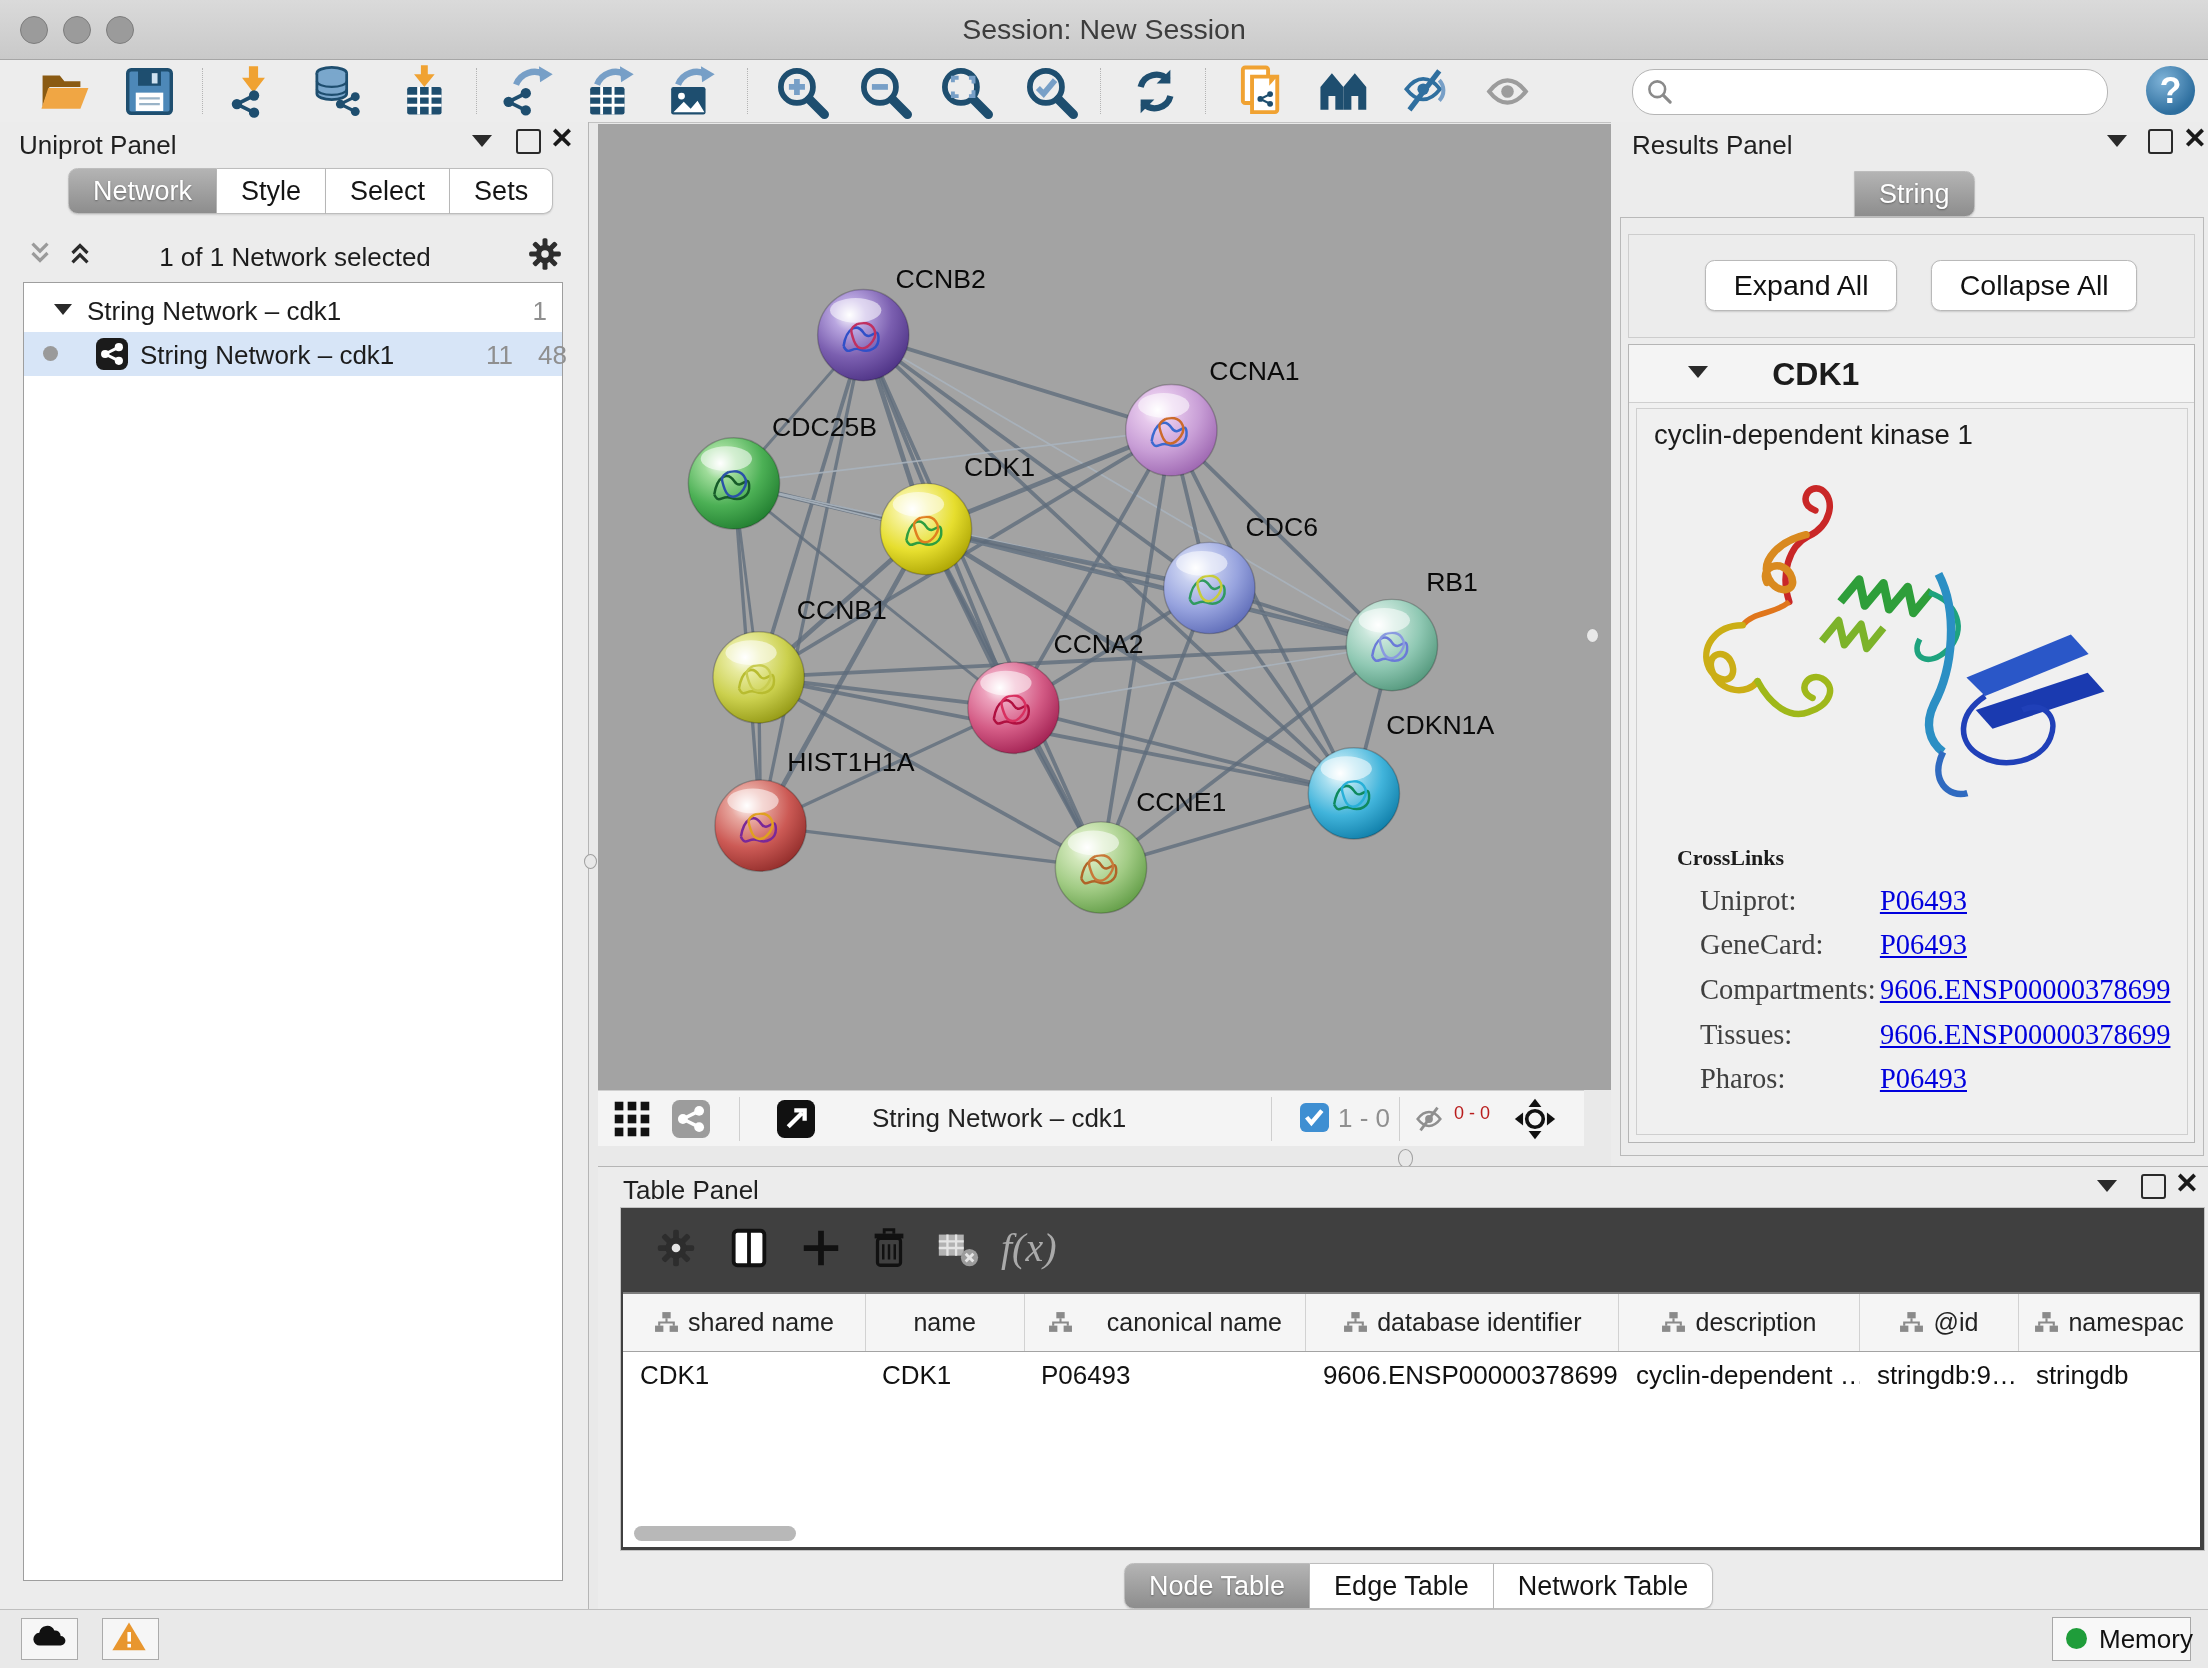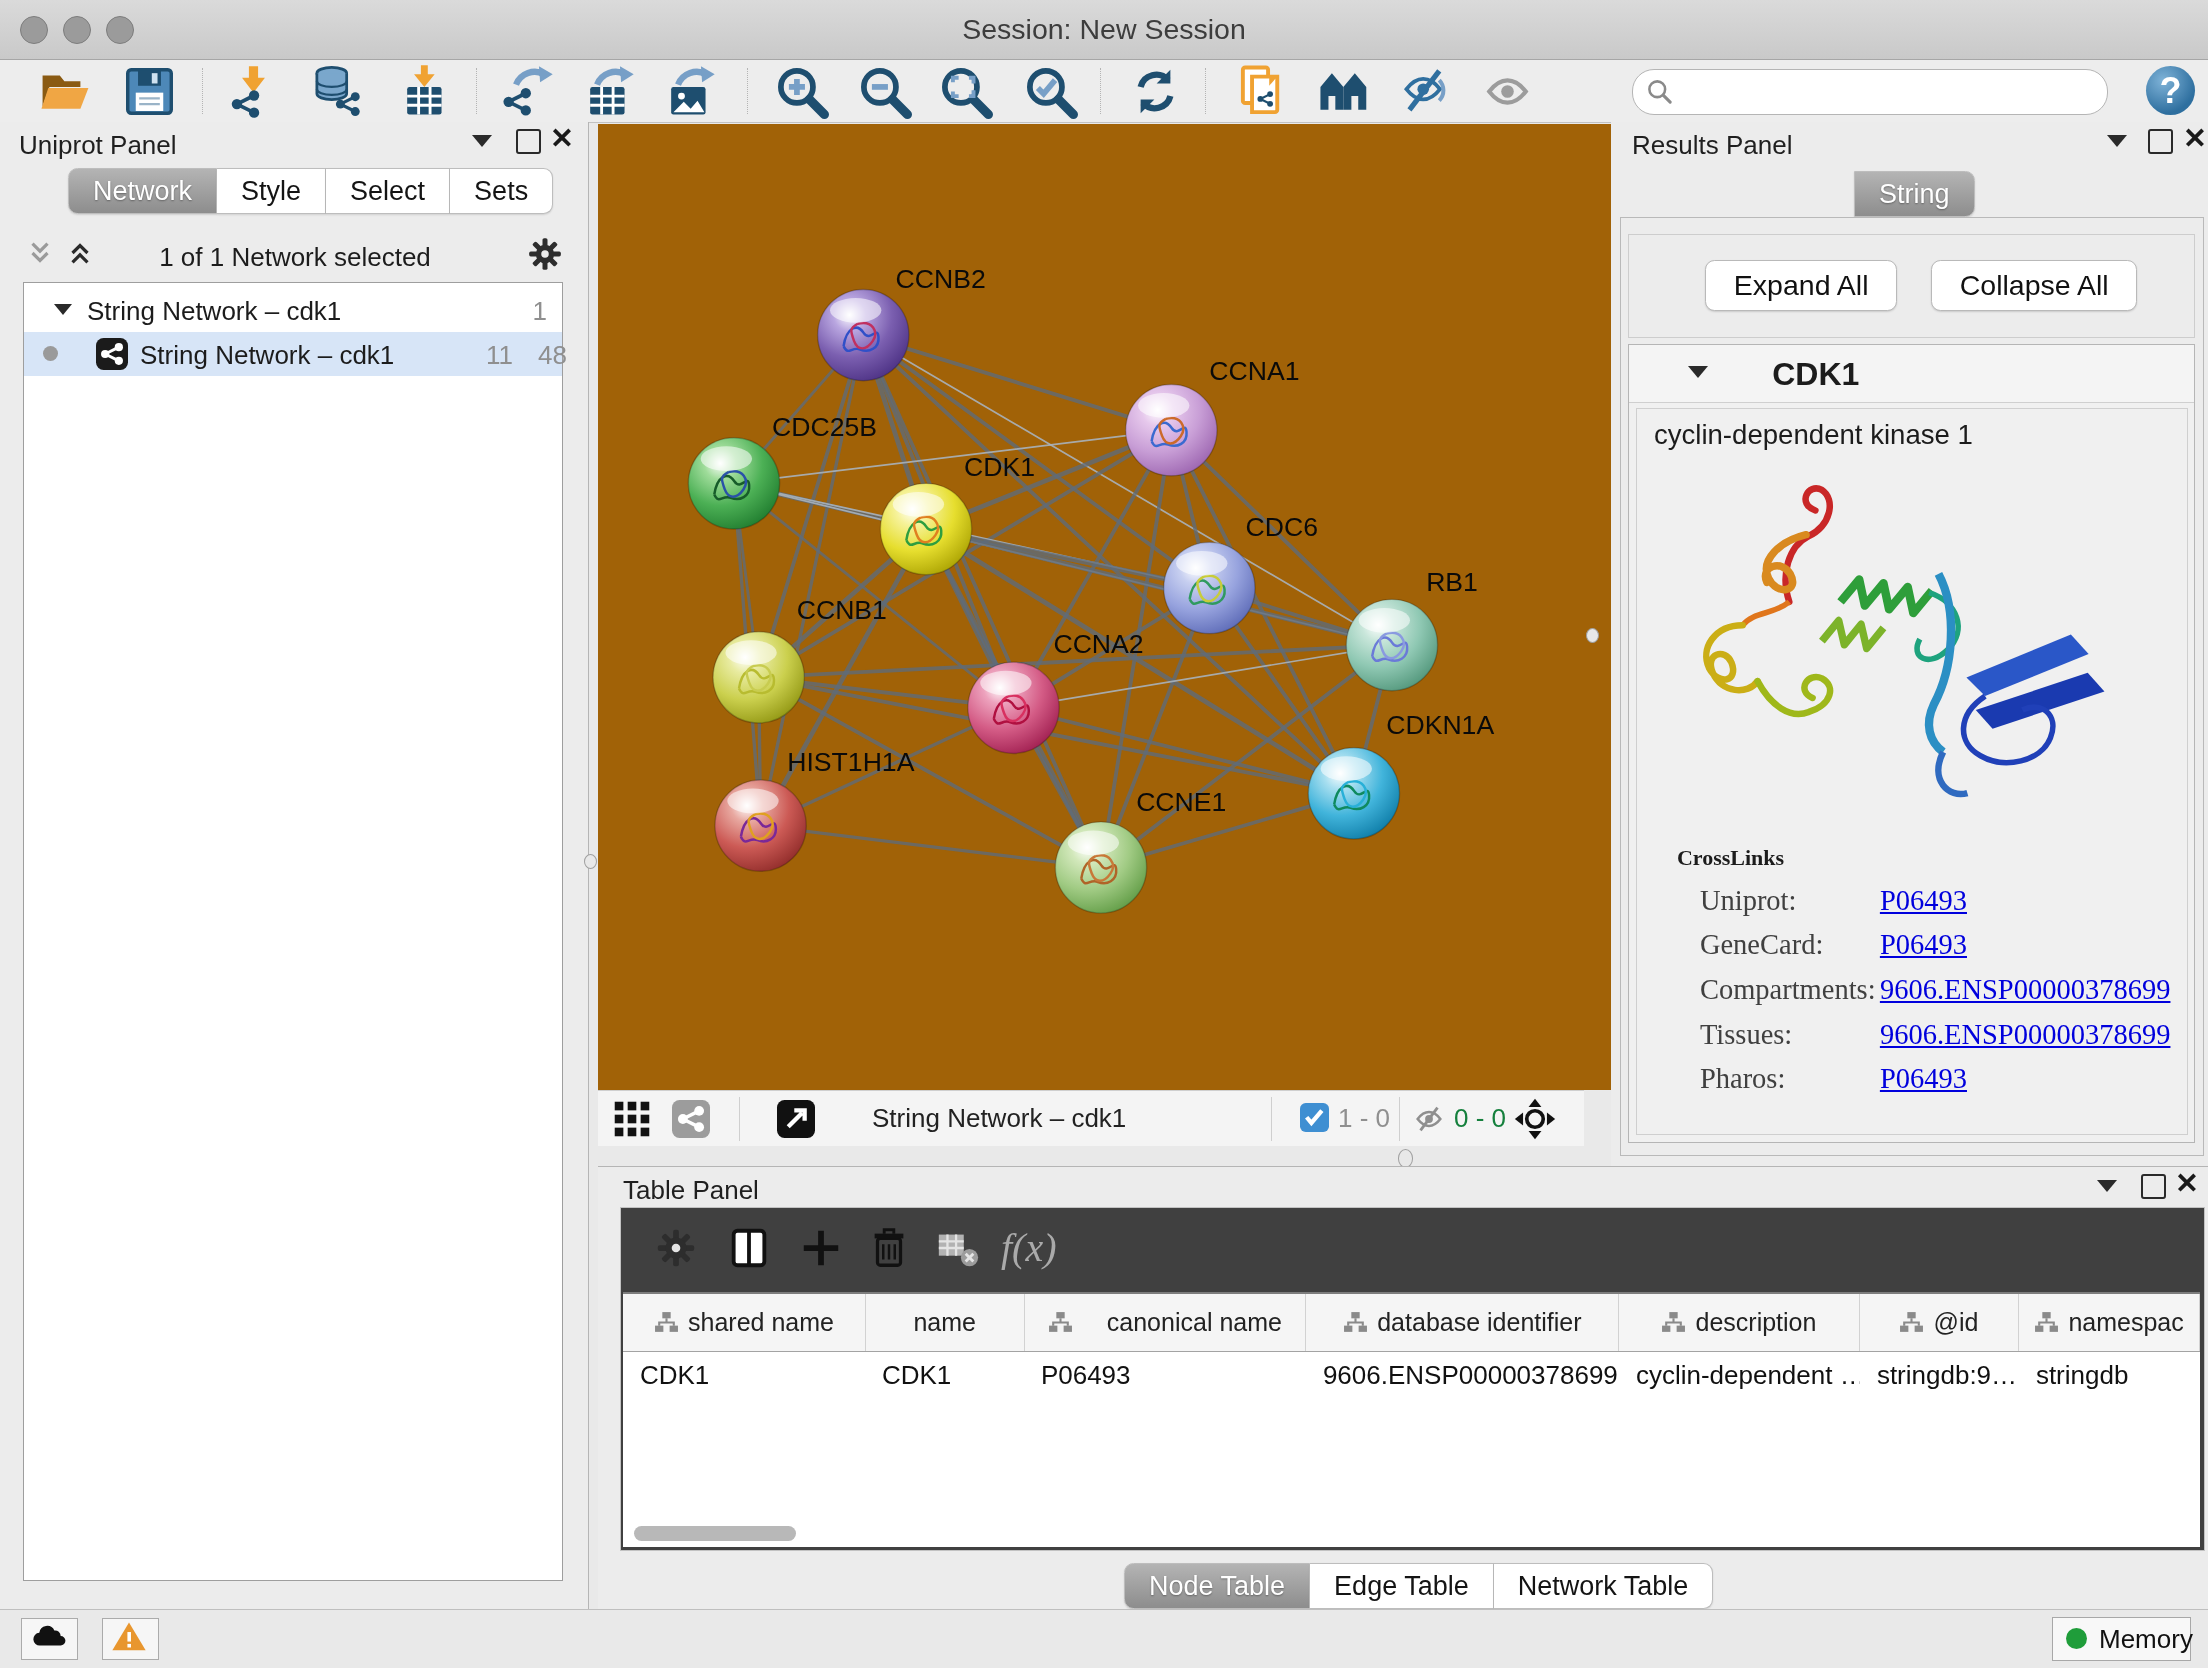--- a/index.html
+++ b/index.html
@@ -43,21 +43,21 @@
   
   #control-panel{left:0;top:122px;width:588px;height:1488px;background:#ececec;border-right:1px solid #b5b5b5;}
   #cp-tree-box{left:23px;top:160px;width:538px;height:1297px;background:#fff;border:1.9px solid #9e9e9e;}
   .tree-row{position:absolute;left:0;width:100%;height:44px;}
   .tree-row.selected{background:#d7e5f7;}
   .count{color:#8f8f8f;font-size:26px;}
   .share-badge{width:32px;height:32px;border-radius:7.6px;background:#1b1b1b;color:#fff;}
   .share-badge svg{width:100%;height:100%;}
 
   
-  #net-canvas{left:598px;top:124px;width:1148px;height:966px;background:#a16207;}
+  #net-canvas{left:598px;top:124px;width:1148px;height:966px;background:#a3a3a3;}
   #net-status{left:598px;top:1090px;width:986px;height:55px;background:#f4f4f4;border-top:1px solid #cfcfcf;}
   .nub{background:#e8e8e8;border:1px solid #9f9f9f;border-radius:50%;}
 
   
   #results-panel{left:1611px;top:122px;width:597px;height:1044px;background:#ececec;}
   #rp-outer{left:8.6px;top:95px;width:582px;height:937px;background:#ececec;border:1px solid #b9b9b9;}
   #rp-btnbox{left:7.6px;top:16px;width:565px;height:102px;border:1px solid #cdcdcd;}
   .rbtn{position:absolute;top:25px;height:49px;background:#fff;border:1px solid #b9b9b9;border-radius:9.5px;
         font-size:28.5px;text-align:center;line-height:49px;box-shadow:0 1px 1.9px rgba(0,0,0,.15);color:#111;}
   #rp-card{left:7.6px;top:126px;width:565px;height:797px;background:#f0f0f0;border:1px solid #b5b5b5;}
@@ -567,21 +567,21 @@
       </svg>
   </div>
   <div class="abs" style="left:740px;top:12.4px;font-size:26px;color:#8f8f8f">1 - 0</div>
   <div class="abs" style="left:801px;top:5.7px;height:44px;border-left:1px solid #cfcfcf"></div>
   <div class="abs" style="left:814px;top:10.5px;width:34px;height:34px">
     <svg viewBox="0 0 48 48" style="color:#8f8f8f;width:34px;height:34px">
         <use href="#sy-eye" width="48" height="48"></use>
         <line x1="12" y1="40" x2="36" y2="8" stroke="#8f8f8f" stroke-width="4"></line>
       </svg>
   </div>
-  <div class="abs" style="left:856px;top:12.4px;font-size:26px;color:#15803d">0 - 0</div>
+  <div class="abs" style="left:856px;top:12.4px;font-size:18px;color:#b91c1c">0 - 0</div>
   <div class="abs" style="left:915px;top:5.7px;width:44px;height:44px">
     <svg viewBox="0 0 48 48">
         <g fill="#111">
           <path d="M24 2l7 9H17z"></path>
           <path d="M24 46l-7-9h14z"></path>
           <path d="M2 24l9-7v14z"></path>
           <path d="M46 24l-9 7V17z"></path>
         </g>
         <circle cx="24" cy="24" r="9" fill="none" stroke="#111" stroke-width="4"></circle>
       </svg>

